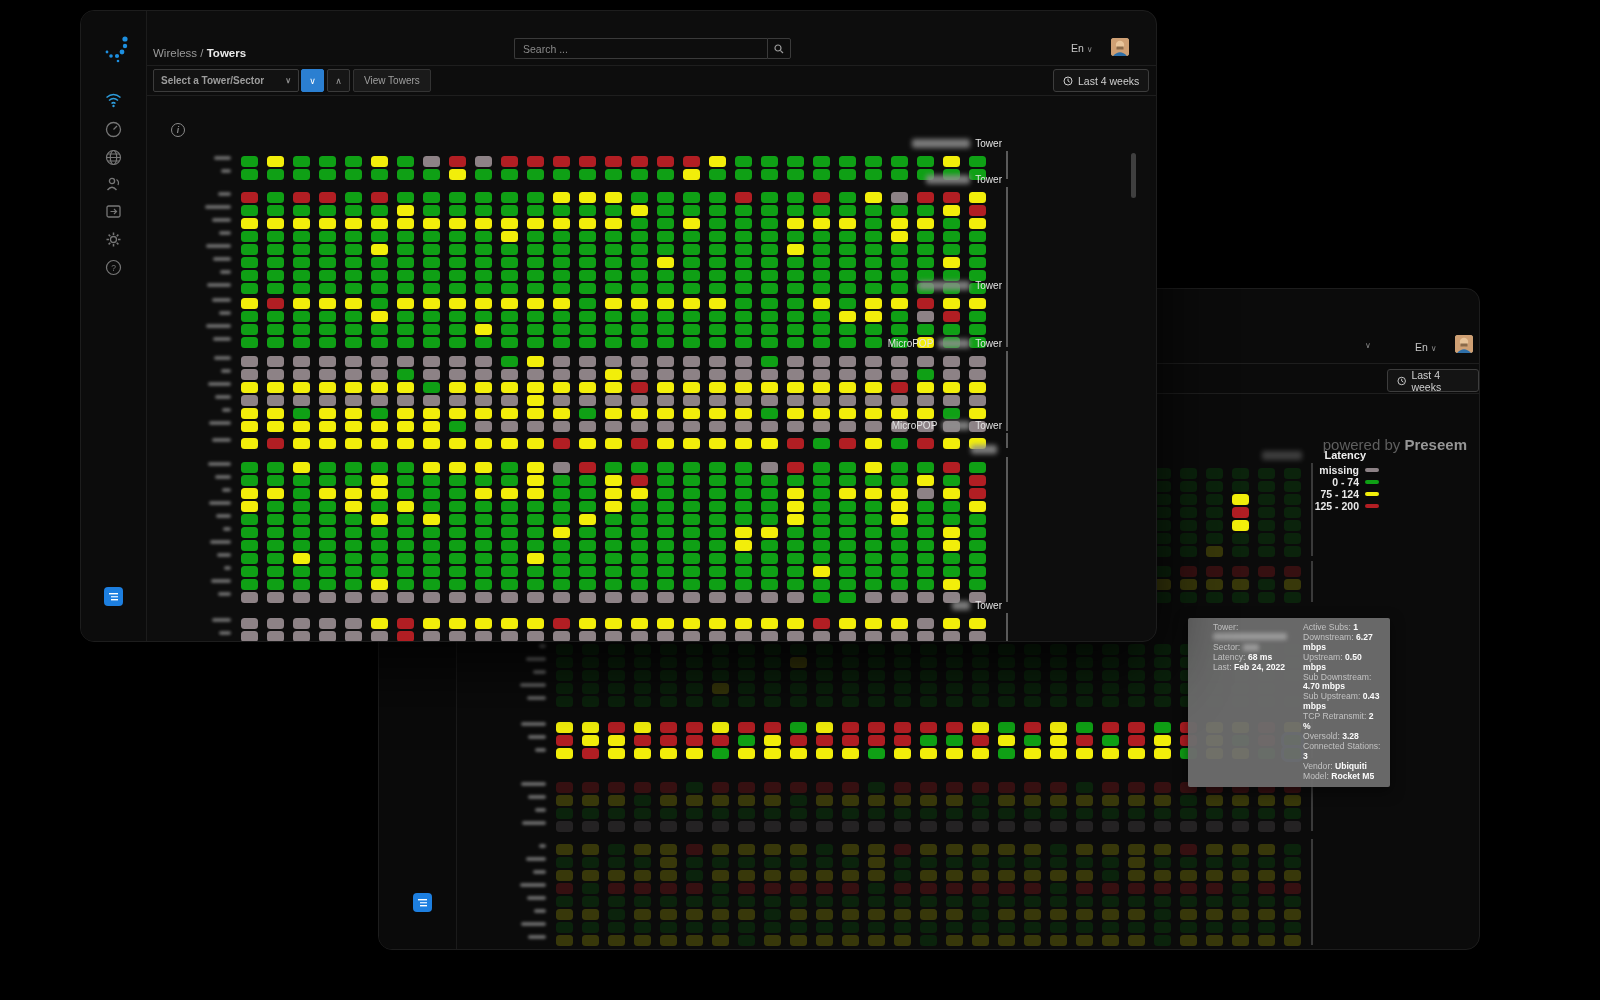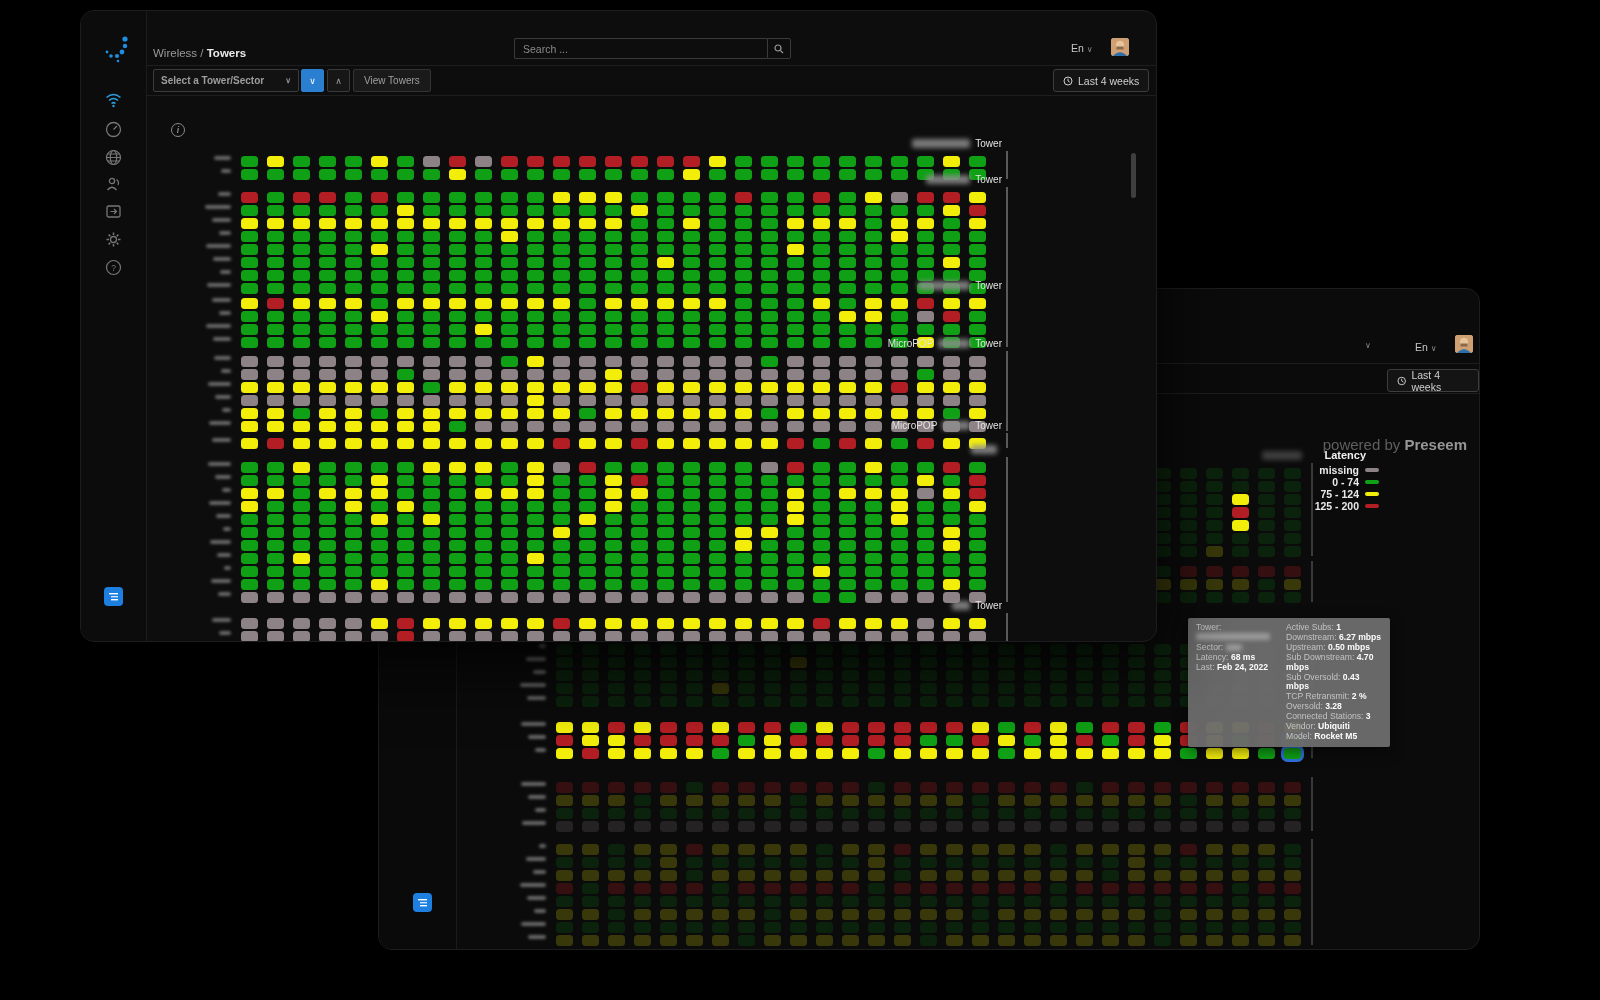--- a/index.html
+++ b/index.html
@@ -267,33 +267,33 @@
           <span>75 - 124</span>
           <span class="lg-swatch" style="background: rgb(242, 238, 10);"></span>
         </div>
         <div class="lg-item">
           <span>125 - 200</span>
           <span class="lg-swatch" style="background: rgb(178, 30, 35);"></span>
         </div>
       </div>
 
     <div class="tooltip" style="left:809px;top:329px;width:186px;">
-      <div id="tt-left" style="width:76px;">
+      <div id="tt-left" style="width:76px;margin-left:17px;">
           <div><span>Tower: </span></div>
           <div><span class="tt-blurline"></span></div>
           <div><span>Sector: </span><span class="tt-blursm"></span></div>
           <div><span>Latency: </span><span class="val">68 ms</span></div>
           <div><span>Last: </span><span class="val">Feb 24, 2022</span></div>
         </div>
       <div id="tt-right" style="flex:1;">
           <div><span>Active Subs: </span><span class="val">1</span></div>
           <div><span>Downstream: </span><span class="val">6.27 mbps</span></div>
           <div><span>Upstream: </span><span class="val">0.50 mbps</span></div>
           <div><span>Sub Downstream: </span><span class="val">4.70 mbps</span></div>
-          <div><span>Sub Oversold: </span><span class="val">0.43 mbps</span></div>
+          <div><span>Sub Upstream: </span><span class="val">0.43 mbps</span></div>
           <div><span>TCP Retransmit: </span><span class="val">2 %</span></div>
           <div><span>Oversold: </span><span class="val">3.28</span></div>
           <div><span>Connected Stations: </span><span class="val">3</span></div>
           <div><span>Vendor: </span><span class="val">Ubiquiti</span></div>
           <div><span>Model: </span><span class="val">Rocket M5</span></div>
         </div>
     </div>
 
     <div class="widget-btn" style="left:34px;top:604px;">
       <svg width="11" height="11" viewBox="0 0 11 11">

